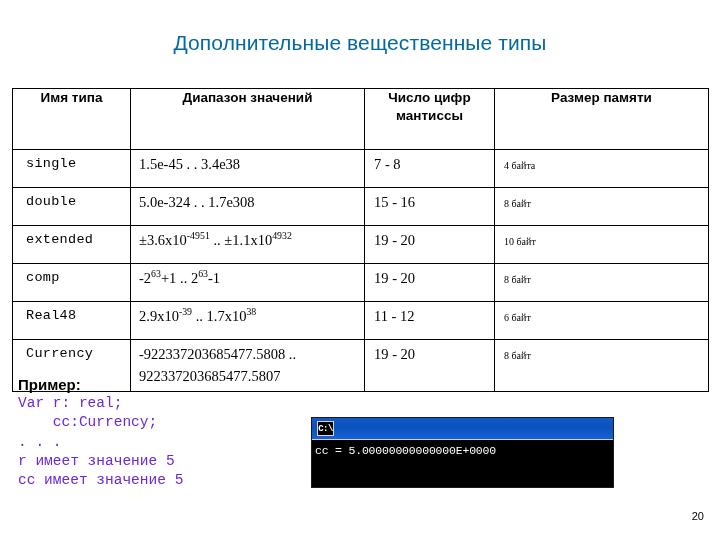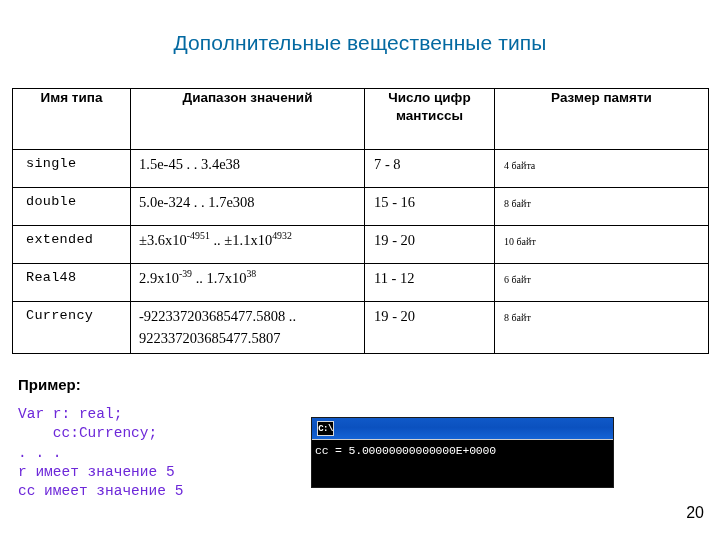--- a/index.html
+++ b/index.html
@@ -88,21 +88,21 @@
   .example-wrap {
     position: absolute;
     left: 18px;
     top: 376px;
     width: 290px;
   }
   .example-label {
     font-family: "Liberation Sans", sans-serif;
     font-size: 15px;
     font-weight: 700;
-    margin-bottom: 12px;
+    margin-bottom: 1px;
     color: #000;
   }
   .example-code {
     font-family: "Liberation Mono", monospace;
     font-size: 14.5px;
     line-height: 1.33;
     white-space: pre;
     color: #6d28d9;
   }
 
@@ -153,21 +153,21 @@
     white-space: pre;
     letter-spacing: -0.2px;
   }
 
   
   .page-number {
     position: absolute;
     right: 16px;
     bottom: 18px;
     font-family: "Liberation Sans", sans-serif;
-    font-size: 16px;
+    font-size: 11px;
     color: #000;
   }
 </style>
 </head>
 <body>
 
 <div class="slide-title">Дополнительные вещественные типы</div>
 
 <table class="types-table">
   <colgroup>
@@ -221,20 +221,30 @@
       <td>
           <span class="cell-pad cell-type">extended</span>
         </td>
       <td>
           <span class="cell-pad cell-range"><span>±3.6x10</span><sup>-4951</sup><span> .. </span><span>±1.1x10</span><sup>4932</sup></span>
         </td>
       <td><span class="cell-digits">19 - 20</span></td>
       <td><span class="cell-mem">10 байт</span></td>
     </tr>
 
+    <tr>
+      <td>
+          <span class="cell-pad cell-type">comp</span>
+        </td>
+      <td>
+          <span class="cell-pad cell-range"><span>-2</span><sup>63</sup><span>+1</span><span> .. </span><span>2</span><sup>63</sup><span>-1</span></span>
+        </td>
+      <td><span class="cell-digits">19 - 20</span></td>
+      <td><span class="cell-mem">8 байт</span></td>
+    </tr>
 
     <tr>
       <td>
           <span class="cell-pad cell-type">Real48</span>
         </td>
       <td>
           <span class="cell-pad cell-range"><span>2.9x10</span><sup>-39</sup><span> .. </span><span>1.7x10</span><sup>38</sup></span>
         </td>
       <td><span class="cell-digits">11 - 12</span></td>
       <td><span class="cell-mem">6 байт</span></td>

